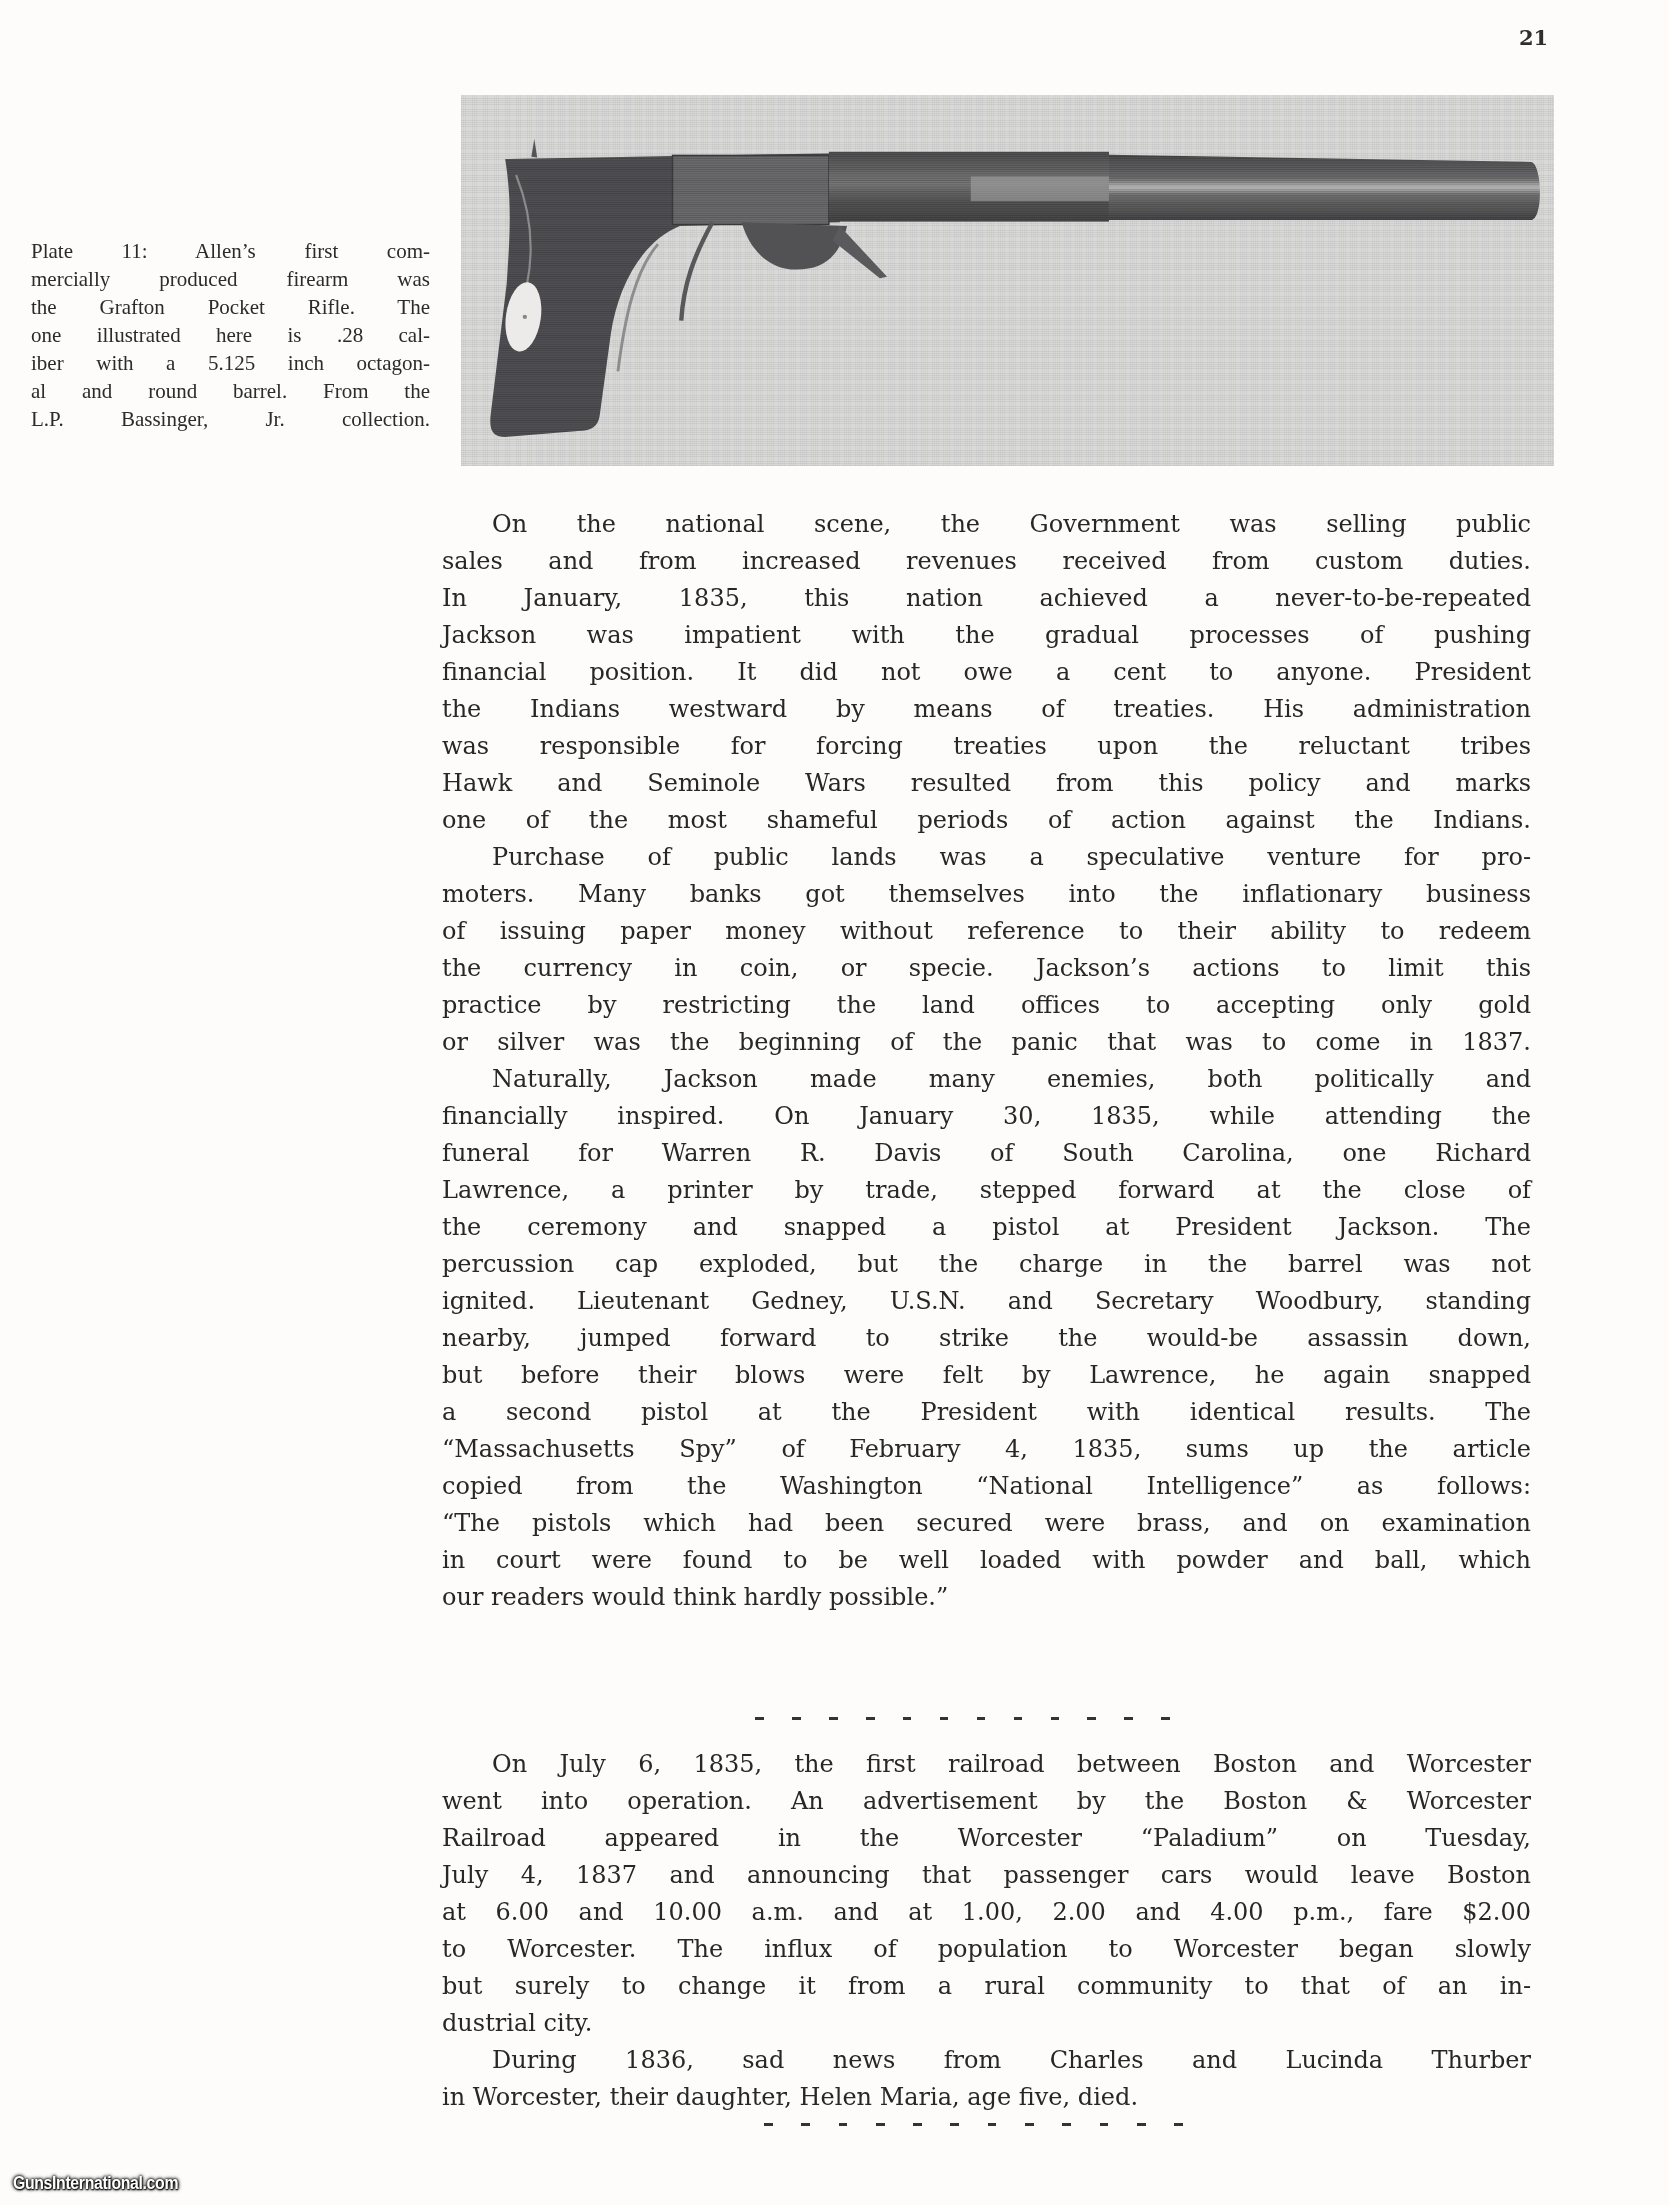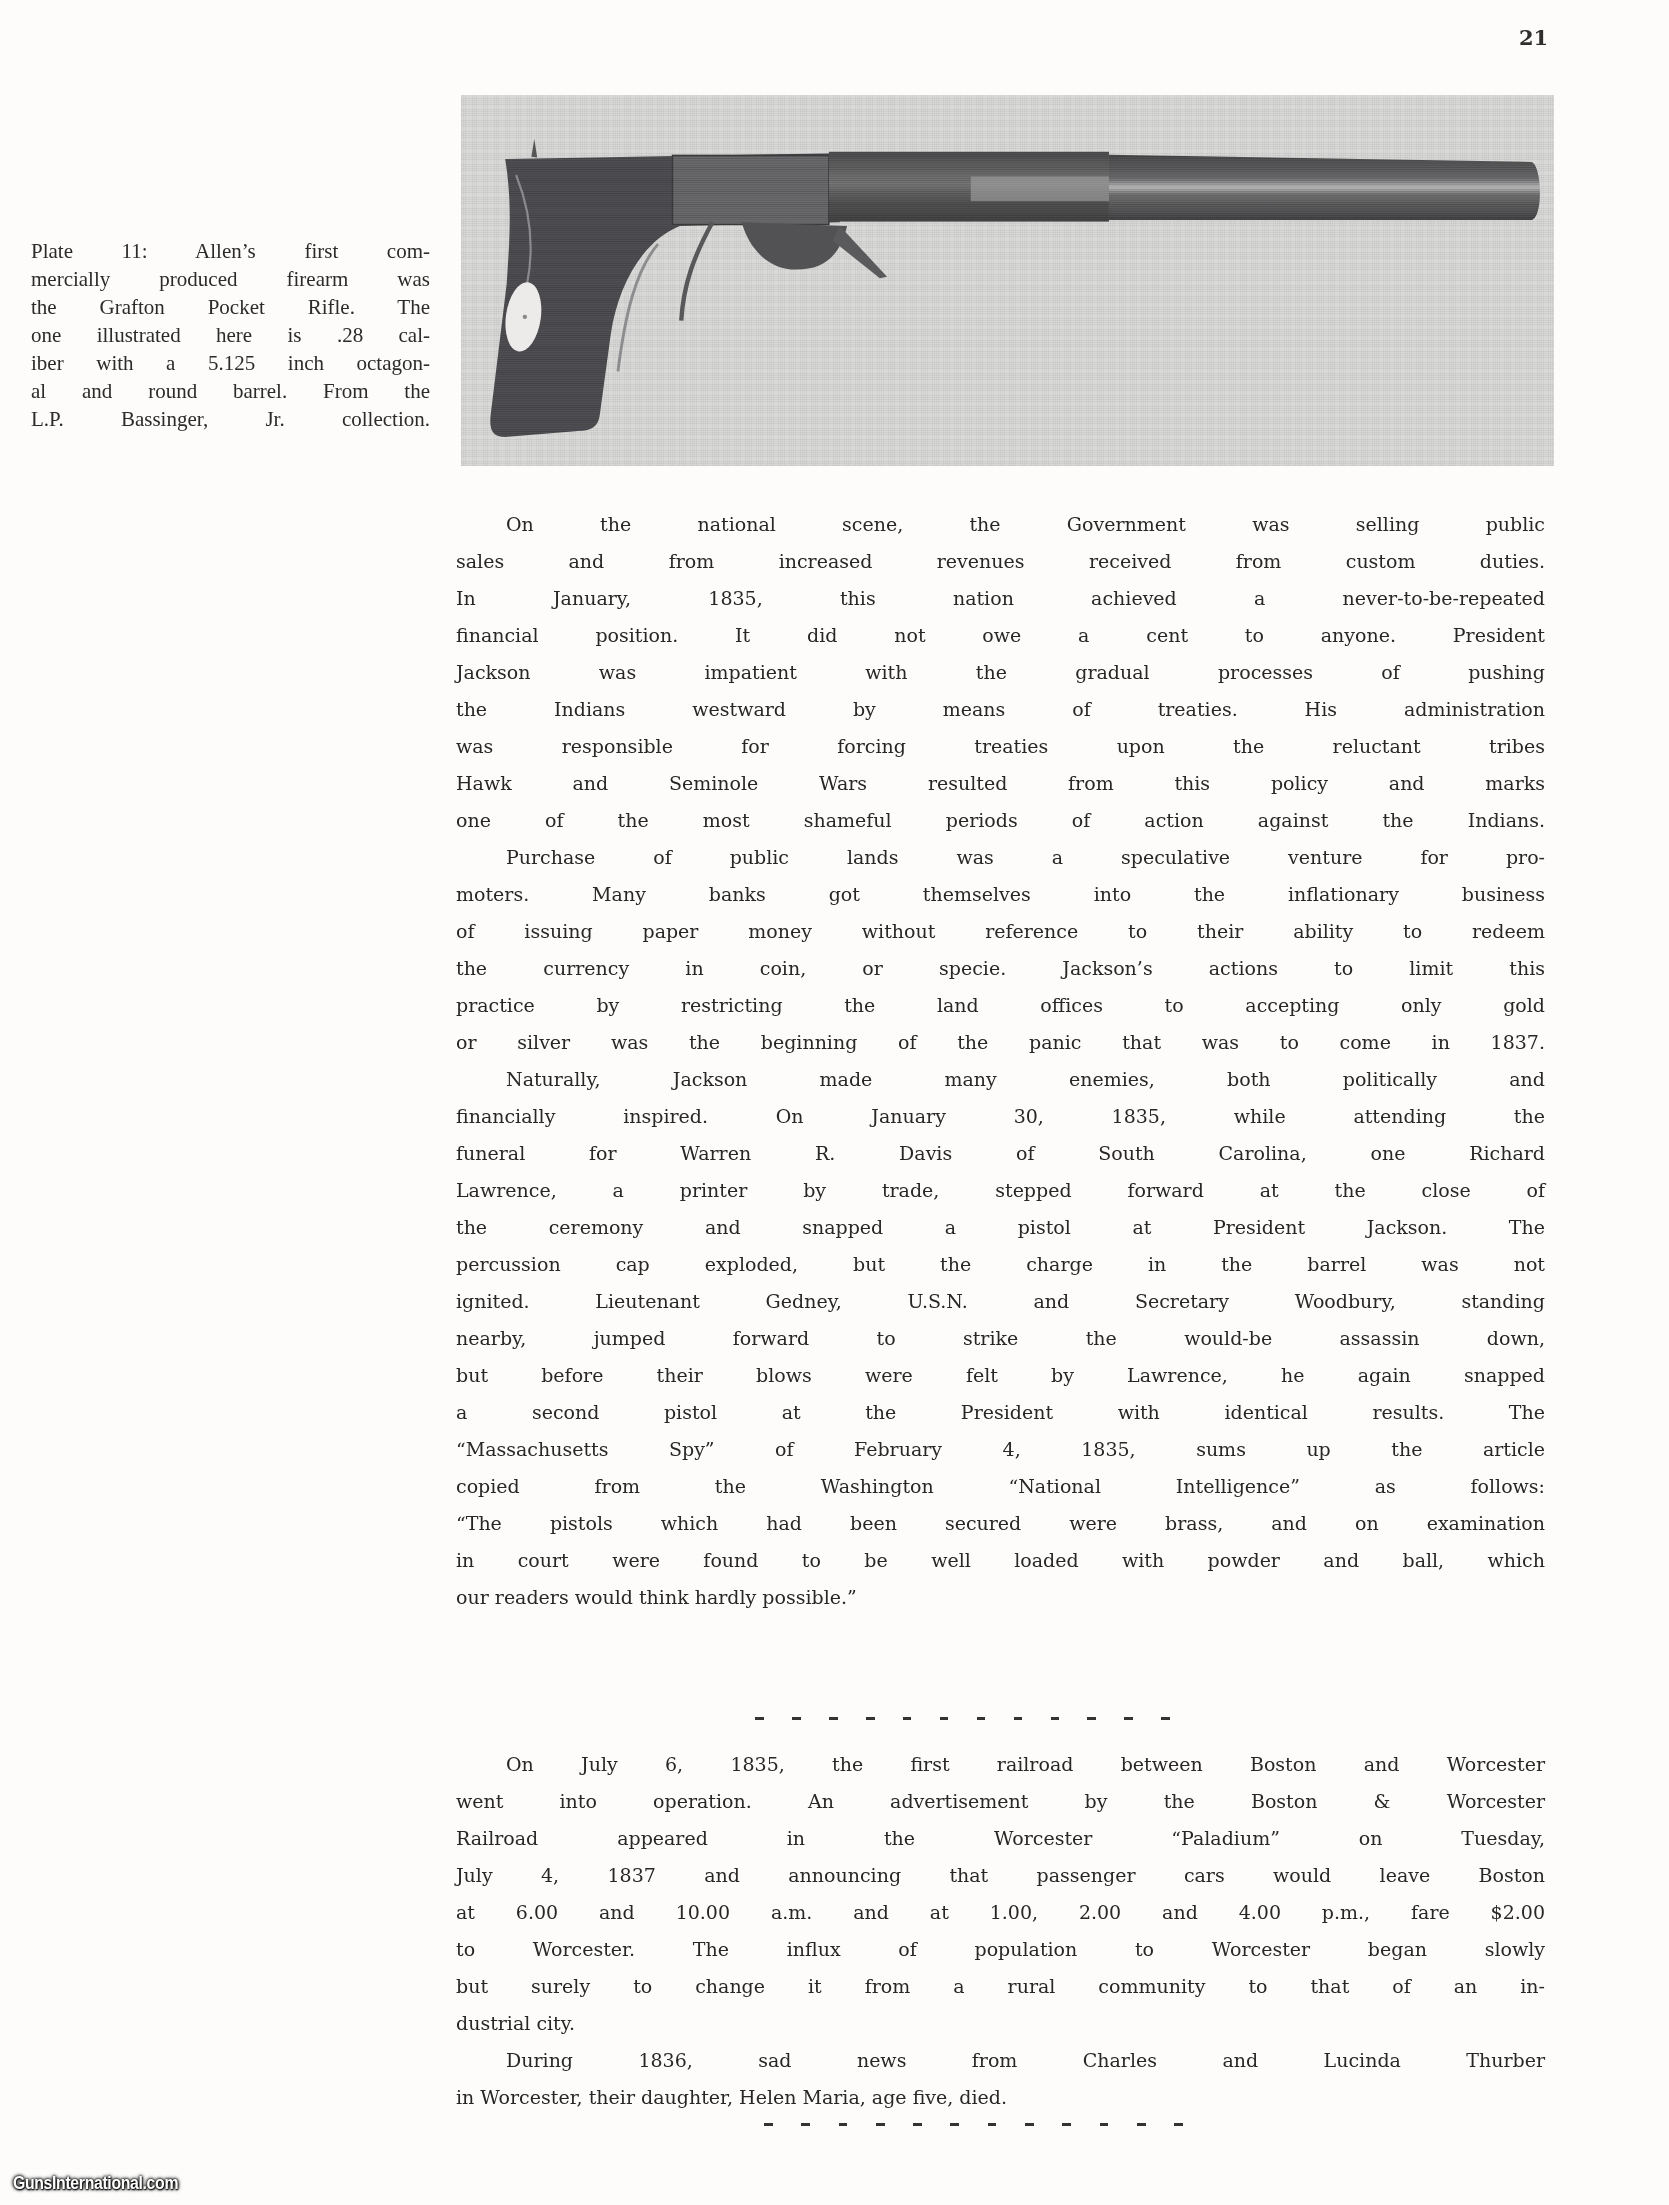--- a/index.html
+++ b/index.html
@@ -21,22 +21,22 @@
       repeating-linear-gradient(90deg, rgba(0,0,0,0.04) 0px, rgba(0,0,0,0.04) 0.7px, transparent 0.7px, transparent 2.2px);
   }
   .photo svg { position: absolute; left: 0; top: 0; }
   .caption {
     position: absolute; left: 31px; top: 237px; width: 399px;
     font-size: 21px; line-height: 28px; text-align: justify;
     text-align-last: justify; color: #2b2b2b;
   }
   .caption .line { display: block; white-space: nowrap; text-align: justify; text-align-last: justify; font-family: Liberation Serif, serif; }
   .body-col {
-    position: absolute; left: 456px; width: 1089px;
-    font-size: 19px; color: #272727;
+    position: absolute; left: 442px; width: 1089px;
+    font-size: 24px; color: #272727;
   }
   .body-col .line {
     display: block; height: 37px; line-height: 37px;
     text-align: justify; text-align-last: justify; white-space: nowrap;
   }
   .body-col .line.indent { padding-left: 50px; }
   .body-col .line.last { text-align-last: left; }
   .sep {
     position: absolute; height: 7.3px;
     display: flex; justify-content: space-between; align-items: center;
@@ -113,22 +113,22 @@
   <span class="line">iber with a 5.125 inch octagon-</span>
   <span class="line">al and round barrel. From the</span>
   <span class="line">L.P. Bassinger, Jr. collection.</span>
 </div>
 
 <div class="body-col" style="top:506px;">
   <div>
     <span class="line indent">On the national scene, the Government was selling public</span>
     <span class="line">sales and from increased revenues received from custom duties.</span>
     <span class="line">In January, 1835, this nation achieved a never-to-be-repeated</span>
+    <span class="line">Jackson was impatient with the gradual processes of pushing</span>
     <span class="line">financial position. It did not owe a cent to anyone. President</span>
-    <span class="line">Jackson was impatient with the gradual processes of pushing</span>
     <span class="line">the Indians westward by means of treaties. His administration</span>
     <span class="line">was responsible for forcing treaties upon the reluctant tribes</span>
     <span class="line">Hawk and Seminole Wars resulted from this policy and marks</span>
     <span class="line">one of the most shameful periods of action against the Indians.</span>
   </div>
   <div>
     <span class="line indent">Purchase of public lands was a speculative venture for pro-</span>
     <span class="line">moters. Many banks got themselves into the inflationary business</span>
     <span class="line">of issuing paper money without reference to their ability to redeem</span>
     <span class="line">the currency in coin, or specie. Jackson’s actions to limit this</span>

